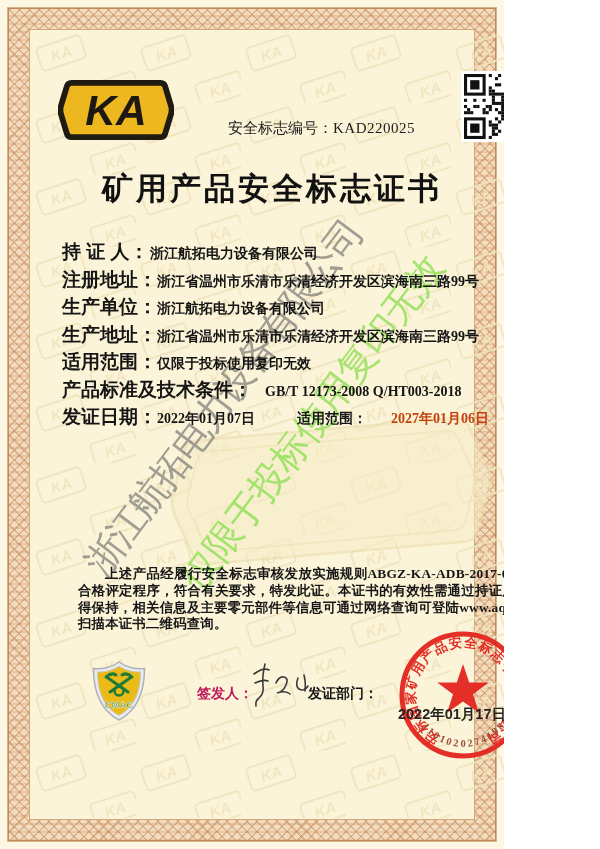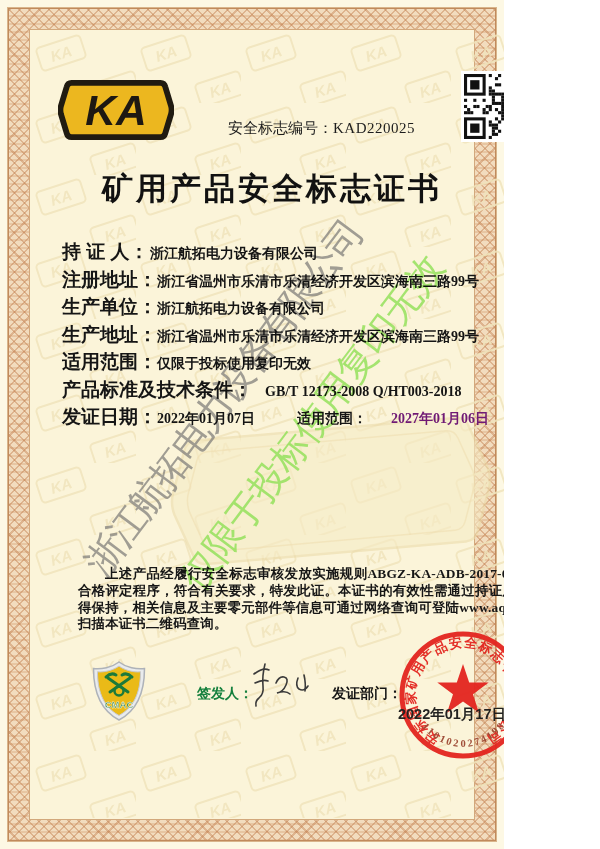--- a/index.html
+++ b/index.html
@@ -25,29 +25,29 @@
 
   .title{position:absolute;left:0;right:0;top:168px;text-align:center;font-size:31px;font-weight:900;
     letter-spacing:3px;color:#111;font-family:"Liberation Serif",serif;margin-left:40px;}
 
   .fields{position:absolute;left:62px;top:239px;width:482px;}
   .frow{display:flex;align-items:baseline;height:27.5px;white-space:nowrap;}
   .flabel{font-family:Liberation Sans, sans-serif;font-weight:bold;font-size:19px;color:#151515;min-width:88px;}
   .flabel.long{min-width:0;margin-right:13px;text-align:center;}
   .fvalue{font-weight:bold;font-size:14px;color:#141414;}
   .flabel2{font-family:"Liberation Sans",sans-serif;font-weight:bold;font-size:14px;color:#151515;margin-left:42px;}
-  .fvalue2{font-weight:bold;font-size:14px;color:#701a75;margin-left:24px;}
+  .fvalue2{font-weight:bold;font-size:14px;color:#c2410c;margin-left:24px;}
 
   .body-par{position:absolute;left:62px;top:566px;width:479px;font-size:13.4px;line-height:16.8px;
     font-weight:bold;color:#161616;text-indent:27px;text-align:justify;letter-spacing:.2px;margin-left:16px;}
 
   .cmac{position:absolute;left:92px;top:661px;}
-  .issuer-label{position:absolute;left:197px;top:685px;font-family:"Liberation Sans",sans-serif;font-weight:bold;font-size:14px;color:#15803d;}
+  .issuer-label{position:absolute;left:197px;top:685px;font-family:"Liberation Sans",sans-serif;font-weight:bold;font-size:14px;color:#be185d;}
   .signature{position:absolute;left:238px;top:657px;}
-  .dept-label{position:absolute;left:332px;top:685px;font-family:"Liberation Sans",sans-serif;font-weight:bold;font-size:14px;color:#151515;}
+  .dept-label{position:absolute;left:308px;top:685px;font-family:"Liberation Sans",sans-serif;font-weight:bold;font-size:14px;color:#151515;}
 
   .seal{position:absolute;left:392px;top:626px;z-index:6;mix-blend-mode:multiply;opacity:.95;}
 
   .wm{position:absolute;white-space:nowrap;transform-origin:0 50%;font-weight:400;z-index:5;
     mix-blend-mode:multiply;pointer-events:none;}
   .wm-gray{left:94px;top:545px;font-size:38px;letter-spacing:-2px;color:rgba(134,132,127,.78);transform:rotate(-53deg);}
   .wm-green{left:190px;top:560px;font-size:38px;letter-spacing:-1px;color:rgba(148,224,92,.85);transform:rotate(-53deg);}
 </style>
 </head>
 <body>

